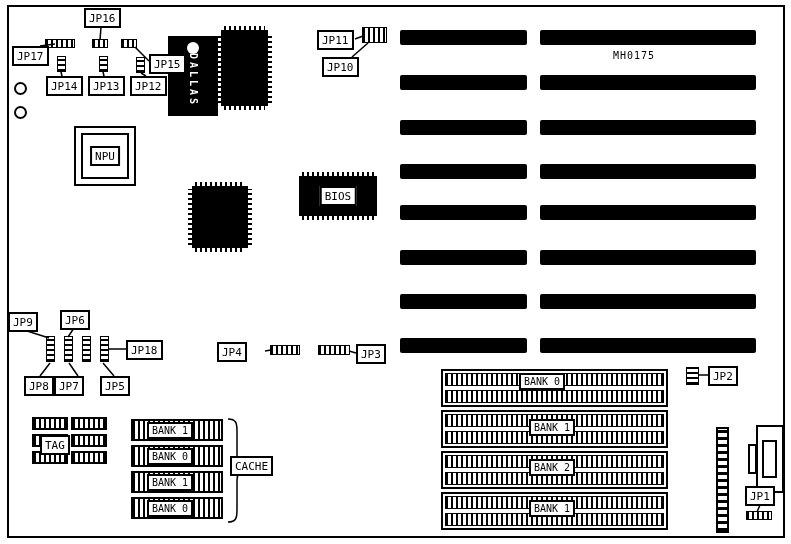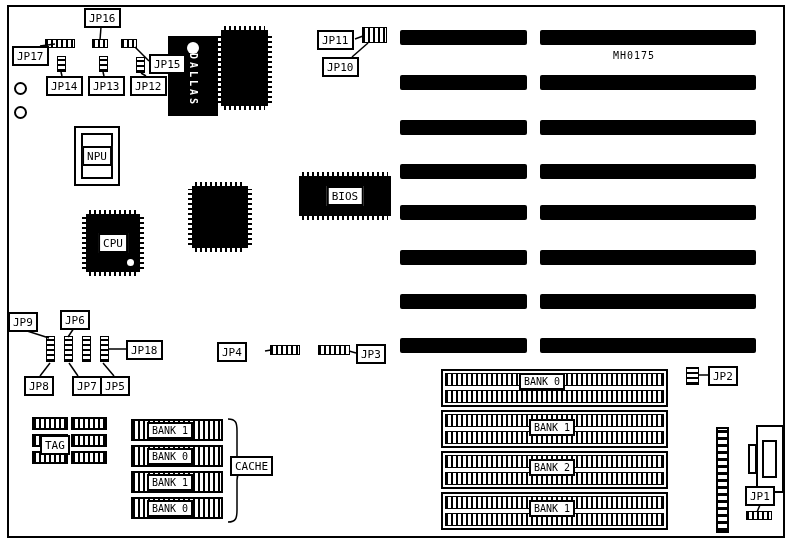--- a/index.html
+++ b/index.html
@@ -119,48 +119,44 @@
   <div class="lbl" style="left:322px;top:57px">JP10</div>
 
   <div class="dallas" style="left:168px;top:36px;width:50px;height:80px">
     <div class="dallas-dot"></div>
     <span class="dallas-text">DALLAS</span>
   </div>
 
   <div class="qfp" style="left:221px;top:30px;width:47px;height:76px"></div>
   <div class="qfp" style="left:192px;top:186px;width:56px;height:62px"></div>
 
-  <div class="npu" style="left:74px;top:126px;width:46px;height:60px">
+  <div class="npu" style="left:74px;top:126px;width:62px;height:60px">
     <div class="npu-inner"></div>
     <div class="lbl center-lbl">NPU</div>
   </div>
 
-  <div class="qfp" style="left:86px;top:214px;width:54px;height:58px">
-    <div class="lbl center-lbl">CPU</div>
-    <div class="cpu-dot"></div>
-  </div>
-
-  <div class="pins-tb" style="left:299px;top:176px;width:92px;height:40px">
+
+  <div class="pins-tb" style="left:299px;top:176px;width:78px;height:40px">
     <div class="lbl center-lbl">BIOS</div>
   </div>
 
   <div class="jv" style="left:46px;top:336px;width:9px;height:26px"></div>
   <div class="jv" style="left:64px;top:336px;width:9px;height:26px"></div>
   <div class="jv" style="left:82px;top:336px;width:9px;height:26px"></div>
   <div class="jv" style="left:100px;top:336px;width:9px;height:26px"></div>
   <div class="jh" style="left:270px;top:345px;width:30px;height:10px"></div>
   <div class="jh" style="left:318px;top:345px;width:32px;height:10px"></div>
   <div class="jv" style="left:686px;top:367px;width:13px;height:18px"></div>
   <div class="jh" style="left:746px;top:511px;width:26px;height:9px"></div>
 
   <div class="lbl" style="left:8px;top:312px">JP9</div>
   <div class="lbl" style="left:60px;top:310px">JP6</div>
   <div class="lbl" style="left:126px;top:340px">JP18</div>
   <div class="lbl" style="left:24px;top:376px">JP8</div>
-  <div class="lbl" style="left:72px;top:376px">JP7</div>
+  <div class="lbl" style="left:54px;top:376px">JP7</div>
   <div class="lbl" style="left:100px;top:376px">JP5</div>
   <div class="lbl" style="left:217px;top:342px">JP4</div>
   <div class="lbl" style="left:356px;top:344px">JP3</div>
   <div class="lbl" style="left:708px;top:366px">JP2</div>
   <div class="lbl" style="left:745px;top:486px">JP1</div>
 
   <div class="dipsm" style="left:32px;top:417px;width:36px;height:13px"></div>
   <div class="dipsm" style="left:71px;top:417px;width:36px;height:13px"></div>
   <div class="dipsm" style="left:32px;top:434px;width:36px;height:13px"></div>
   <div class="dipsm" style="left:71px;top:434px;width:36px;height:13px"></div>

